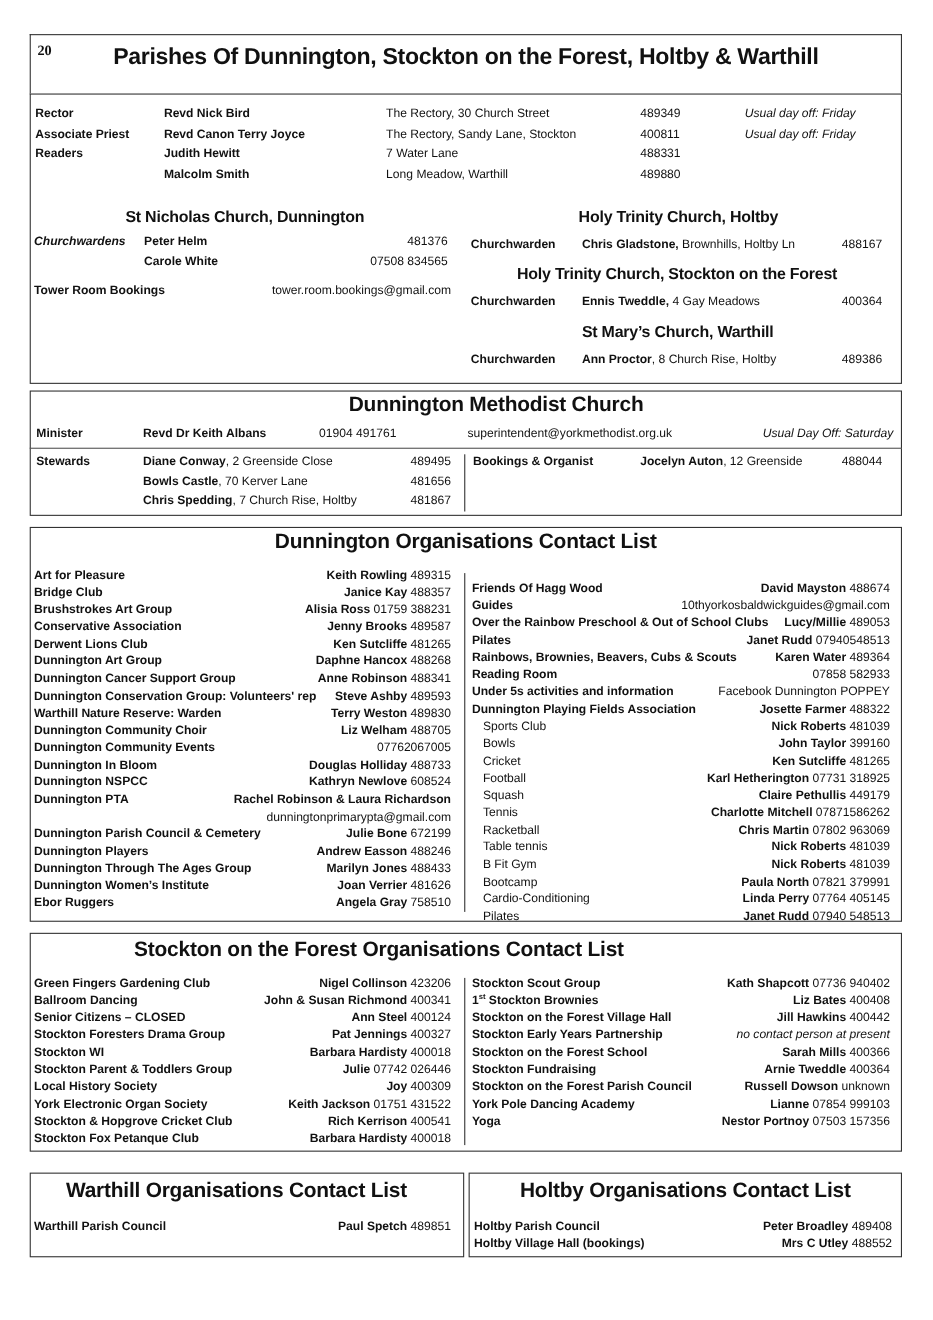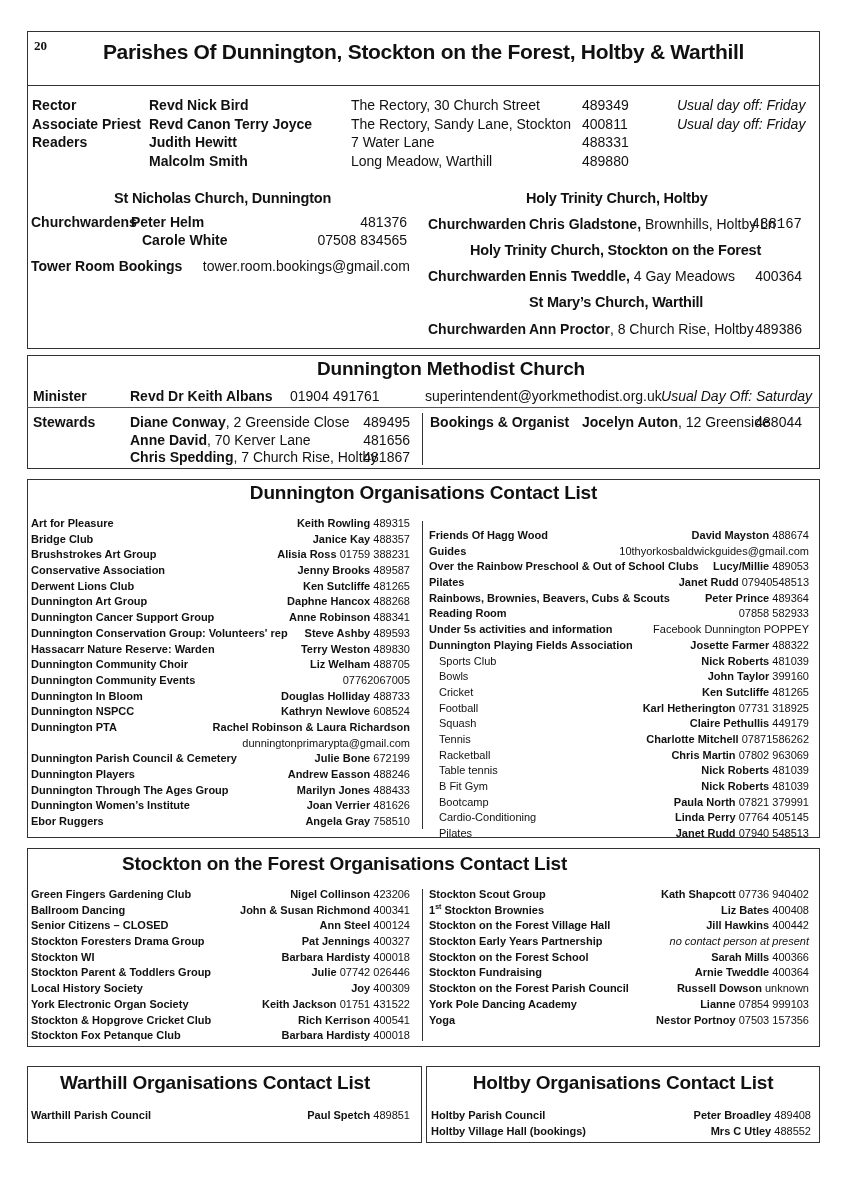--- a/index.html
+++ b/index.html
@@ -9,21 +9,21 @@
   .b { font-weight: bold; }
   .i { font-style: italic; }
   .r { text-align: right; }
 
   
   #hdr { left: 27px; top: 31px; width: 793px; height: 55px; border-bottom: none; }
   #pagenum { left: 34px; top: 38px; font-family: "Liberation Serif", serif; font-weight: bold; font-size: 13px; }
   #title { left: 27px; width: 793px; top: 40px; font-size: 21px; font-weight: bold; text-align: center; letter-spacing: -0.3px; }
 
   #parish { left: 27px; top: 85px; width: 793px; height: 264px; }
-  .pr { font-size: 14px; }
+  .pr { font-size: 11px; }
   .h2 { font-size: 14.5px; font-weight: bold; letter-spacing: -0.2px; }
 
   #meth { left: 27px; top: 355px; width: 793px; height: 114px; }
   #meth-rule { position: absolute; left: 27px; top: 407px; width: 793px; height: 1px; background: #555; }
   #meth-div { position: absolute; left: 422px; top: 413px; width: 1px; height: 52px; background: #333; }
 
   .h1 { font-size: 19px; font-weight: bold; letter-spacing: -0.2px; }
 
   #dorg { left: 27px; top: 479px; width: 793px; height: 359px; }
   #sorg { left: 27px; top: 848px; width: 793px; height: 199px; }
@@ -68,32 +68,32 @@
       <div class="abs pr i" style="left: 677px; top: 134.2px;"></div>
       <div class="abs pr b" style="left: 32px; top: 152.8px;"></div>
       <div class="abs pr b" style="left: 149px; top: 152.8px;">Malcolm Smith</div>
       <div class="abs pr " style="left: 351px; top: 152.8px;">Long Meadow, Warthill</div>
       <div class="abs pr " style="left: 582px; top: 152.8px;">489880</div>
       <div class="abs pr i" style="left: 677px; top: 152.8px;"></div>
     </div>
 </div>
 
 <div class="abs h2" style="left:114px;top:190px;">St Nicholas Church, Dunnington</div>
-<div class="abs pr b" style="left:31px;top:214px;">Churchwardens</div>
+<div class="abs pr b" style="left:31px;top:214px;font-style:italic;">Churchwardens</div>
 <div class="abs pr b" style="left:131px;top:214px;">Peter Helm</div>
 <div class="abs pr r" style="right:441px;top:214px;">481376</div>
-<div class="abs pr b" style="left:131px;top:232px;margin-left:11px;">Carole White</div>
+<div class="abs pr b" style="left:131px;top:232px;">Carole White</div>
 <div class="abs pr r" style="right:441px;top:232px;">07508 834565</div>
 <div class="abs pr b" style="left:31px;top:258px;">Tower Room Bookings</div>
 <div class="abs pr r" style="right:438px;top:258px;">tower.room.bookings@gmail.com</div>
 
 <div class="abs h2" style="left:526px;top:190px;">Holy Trinity Church, Holtby</div>
 <div class="abs pr b" style="left:428px;top:216px;">Churchwarden</div>
 <div class="abs pr" style="left:529px;top:216px;"><span class="b">Chris Gladstone,</span> <span>Brownhills, Holtby Ln</span></div>
-<div class="abs pr r" style="right:46px;top:216px;font-family:Liberation Mono, monospace;">488167</div>
+<div class="abs pr r" style="right:46px;top:216px;">488167</div>
 
 <div class="abs h2" style="left:470px;top:242px;">Holy Trinity Church, Stockton on the Forest</div>
 <div class="abs pr b" style="left:428px;top:268px;">Churchwarden</div>
 <div class="abs pr" style="left:529px;top:268px;"><span class="b">Ennis Tweddle,</span> <span>4 Gay Meadows</span></div>
 <div class="abs pr r" style="right:46px;top:268px;">400364</div>
 
 <div class="abs h2" style="left:529px;top:294px;">St Mary’s Church, Warthill</div>
 <div class="abs pr b" style="left:428px;top:321px;">Churchwarden</div>
 <div class="abs pr" style="left:529px;top:321px;"><span class="b">Ann Proctor</span><span>, 8 Church Rise, Holtby</span></div>
 <div class="abs pr r" style="right:46px;top:321px;">489386</div>
@@ -104,21 +104,21 @@
 <div class="abs pr b" style="left:130px;top:388px;">Revd Dr Keith Albans</div>
 <div class="abs pr" style="left:290px;top:388px;">01904 491761</div>
 <div class="abs pr" style="left:425px;top:388px;">superintendent@yorkmethodist.org.uk</div>
 <div class="abs pr i r" style="right:36px;top:388px;">Usual Day Off: Saturday</div>
 <div id="meth-rule"></div>
 <div id="meth-div"></div>
 <div class="abs pr b" style="left:33px;top:414px;">Stewards</div>
 <div id="stewards">
     <div class="abs pr" style="left: 130px; top: 414px;"><span class="b">Diane Conway</span><span>, 2 Greenside Close</span></div>
     <div class="abs pr r" style="right: 438px; top: 414px;">489495</div>
-    <div class="abs pr" style="left: 130px; top: 431.5px;"><span class="b">Anne David</span><span>, 70 Kerver Lane</span></div>
+    <div class="abs pr" style="left: 130px; top: 431.5px;"><span class="b">Bowls Castle</span><span>, 70 Kerver Lane</span></div>
     <div class="abs pr r" style="right: 438px; top: 431.5px;">481656</div>
     <div class="abs pr" style="left: 130px; top: 449px;"><span class="b">Chris Spedding</span><span>, 7 Church Rise, Holtby</span></div>
     <div class="abs pr r" style="right: 438px; top: 449px;">481867</div>
   </div>
 <div class="abs pr b" style="left:430px;top:414px;">Bookings &amp; Organist</div>
 <div class="abs pr" style="left:582px;top:414px;"><span class="b">Jocelyn Auton</span><span>, 12 Greenside</span></div>
 <div class="abs pr r" style="right:46px;top:414px;">488044</div>
 
 <div class="box" id="dorg"></div>
 <div class="abs h1" style="left:27px;width:793px;top:482px;text-align:center;">Dunnington Organisations Contact List</div>
@@ -149,21 +149,21 @@
     </div>
     <div class="row">
       <span class="org">Dunnington Cancer Support Group</span>
       <span class="ct"><span class="nm">Anne Robinson</span> <span class="ph">488341</span></span>
     </div>
     <div class="row">
       <span class="org">Dunnington Conservation Group: Volunteers' rep</span>
       <span class="ct"><span class="nm">Steve Ashby</span> <span class="ph">489593</span></span>
     </div>
     <div class="row">
-      <span class="org">Hassacarr Nature Reserve: Warden</span>
+      <span class="org">Warthill Nature Reserve: Warden</span>
       <span class="ct"><span class="nm">Terry Weston</span> <span class="ph">489830</span></span>
     </div>
     <div class="row">
       <span class="org">Dunnington Community Choir</span>
       <span class="ct"><span class="nm">Liz Welham</span> <span class="ph">488705</span></span>
     </div>
     <div class="row">
       <span class="org">Dunnington Community Events</span>
       <span class="ct"><span class="ph">07762067005</span></span>
     </div>
@@ -217,21 +217,21 @@
     <div class="row">
       <span class="org">Over the Rainbow Preschool &amp; Out of School Clubs</span>
       <span class="ct"><span class="nm">Lucy/Millie</span> <span class="ph">489053</span></span>
     </div>
     <div class="row">
       <span class="org">Pilates</span>
       <span class="ct"><span class="nm">Janet Rudd</span> <span class="ph">07940548513</span></span>
     </div>
     <div class="row">
       <span class="org">Rainbows, Brownies, Beavers, Cubs &amp; Scouts</span>
-      <span class="ct"><span class="nm">Peter Prince</span> <span class="ph">489364</span></span>
+      <span class="ct"><span class="nm">Karen Water</span> <span class="ph">489364</span></span>
     </div>
     <div class="row">
       <span class="org">Reading Room</span>
       <span class="ct"><span class="ph">07858 582933</span></span>
     </div>
     <div class="row">
       <span class="org">Under 5s activities and information</span>
       <span class="ct"><span class="ph">Facebook Dunnington POPPEY</span></span>
     </div>
     <div class="row">

